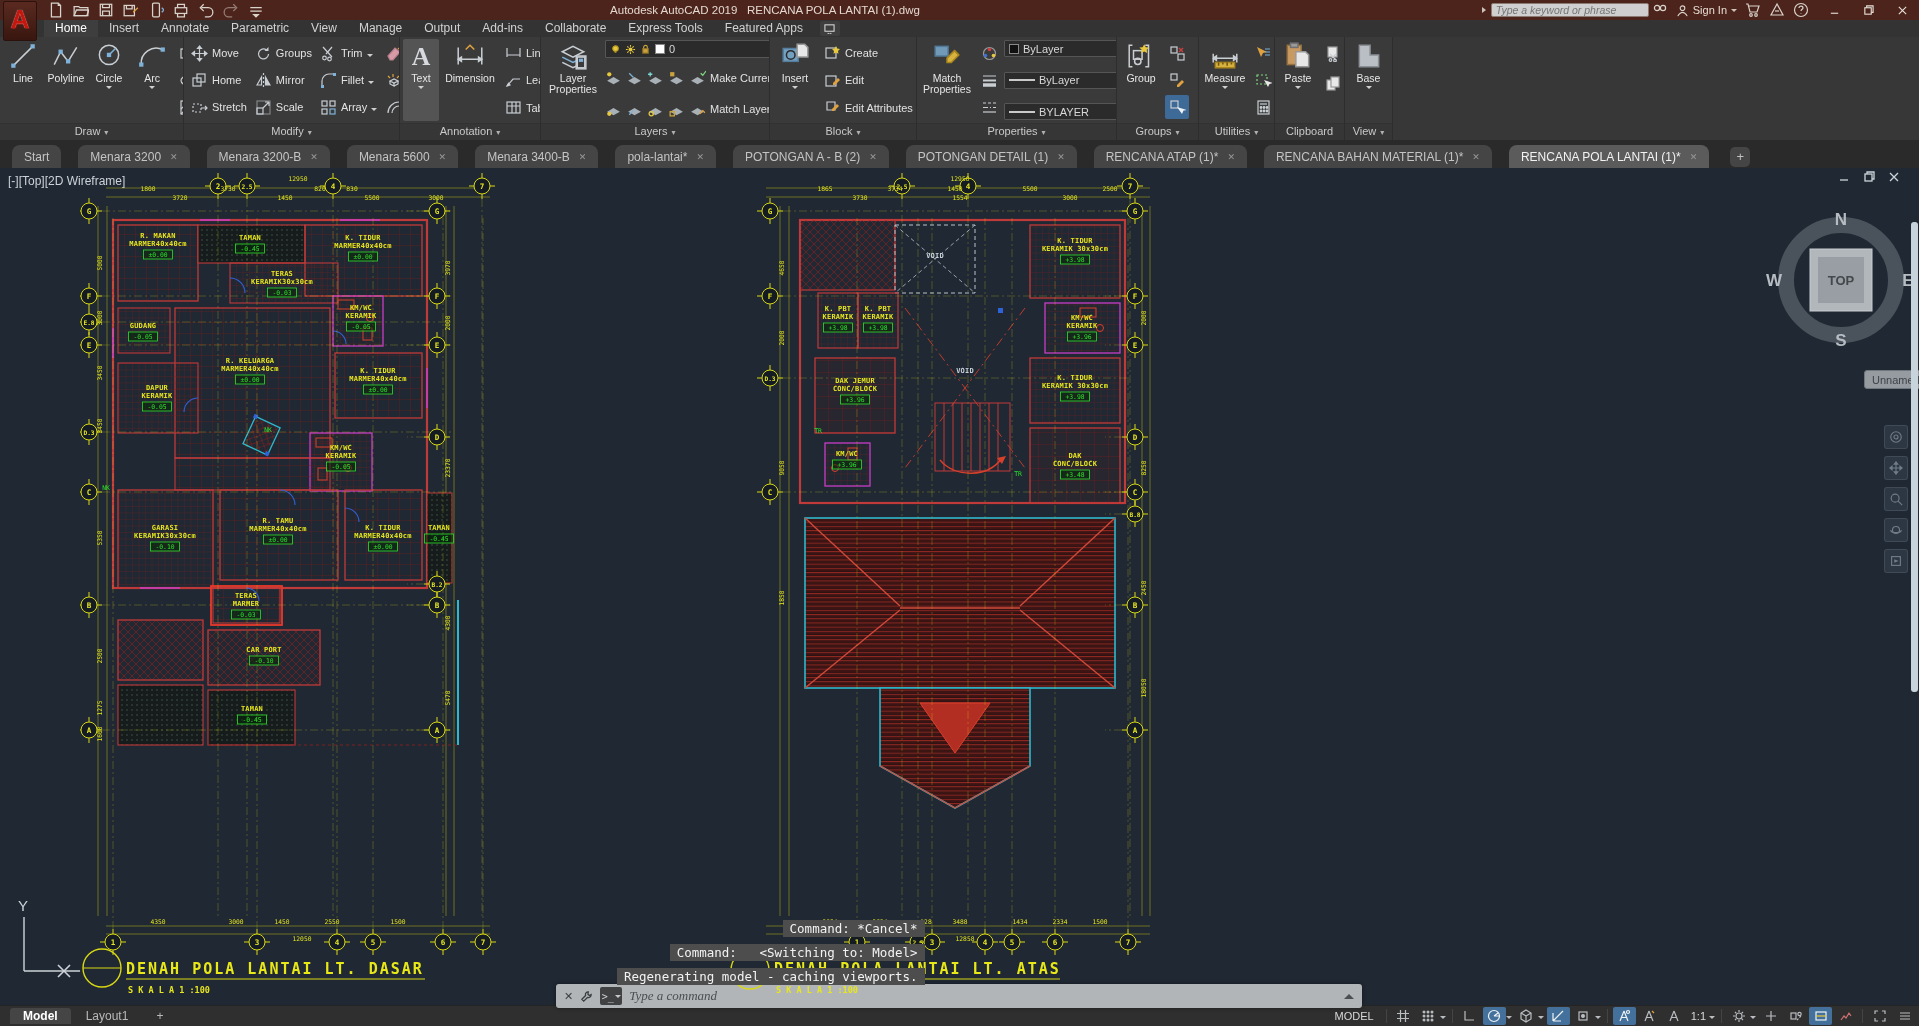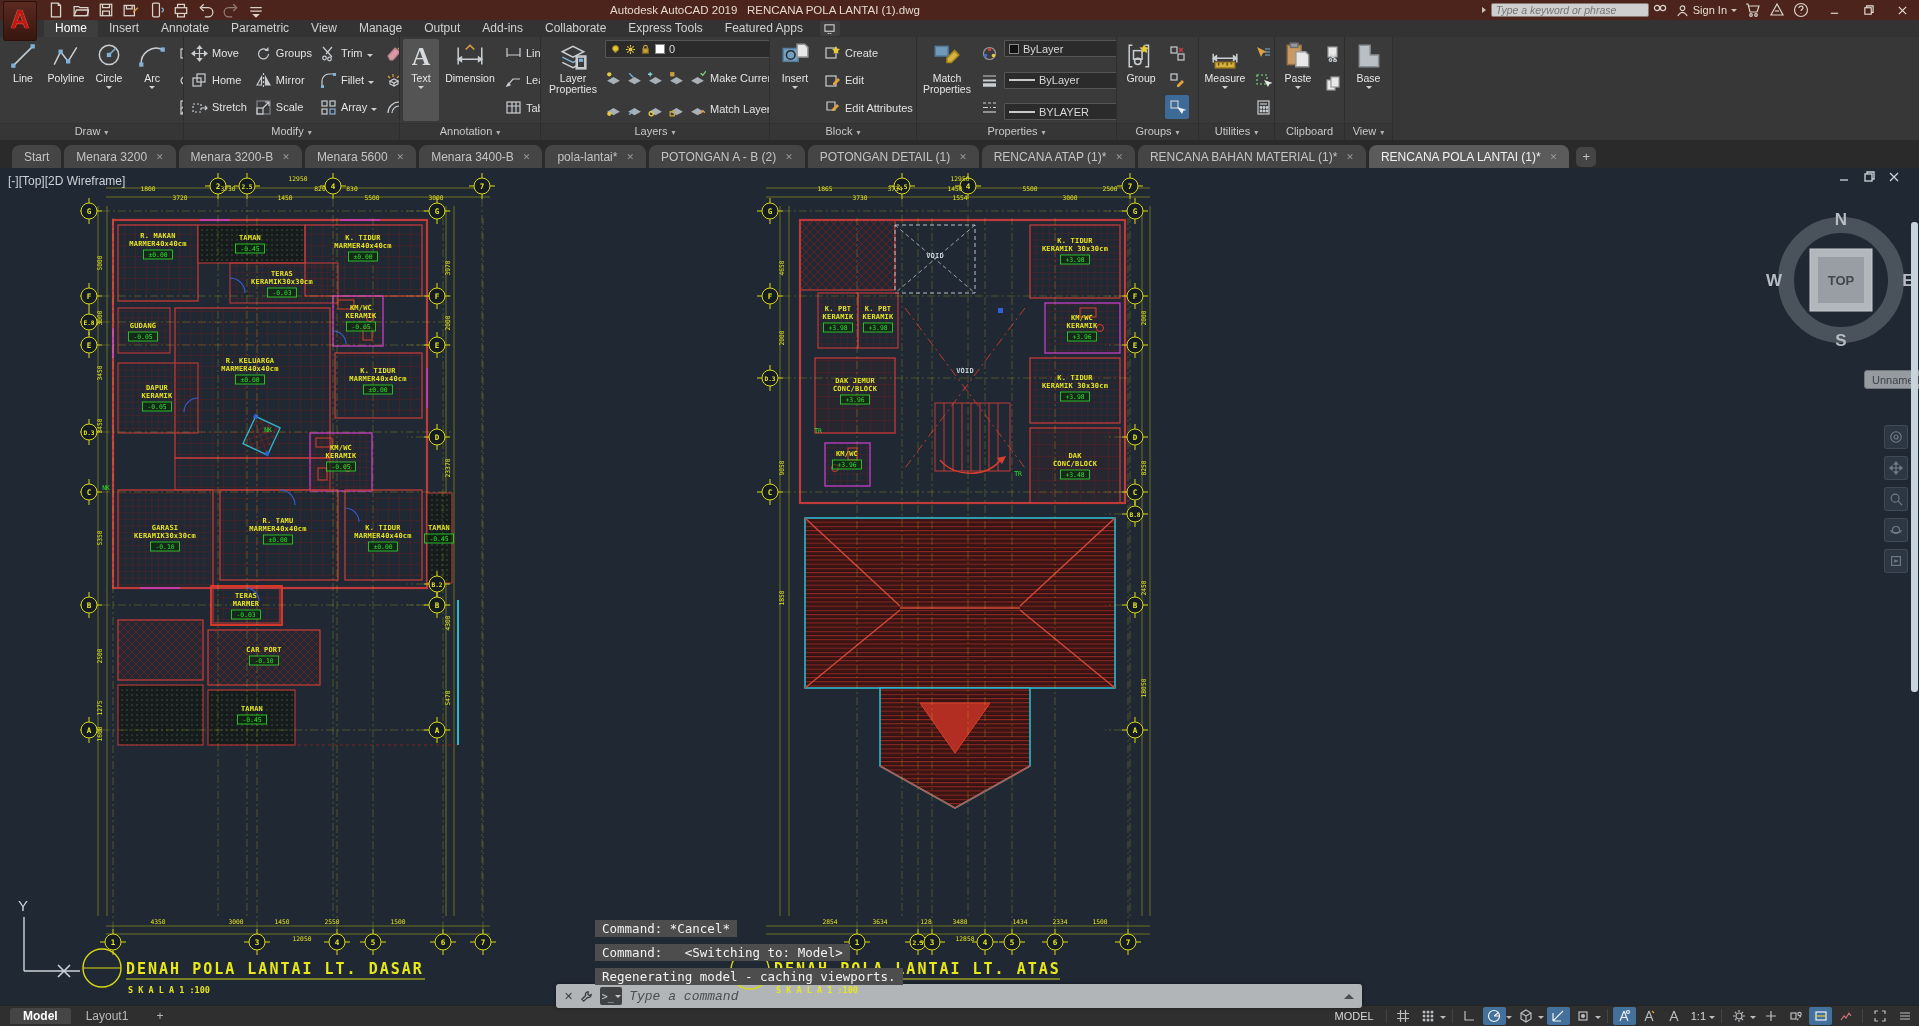--- a/index.html
+++ b/index.html
@@ -51,40 +51,40 @@
   .sbtn.blue{background:#3d6a96}
   .vstack{display:flex;flex-direction:column;justify-content:space-between;padding:1px 0}
   .combo{width:178px;height:18px;background:#2b2b2b;border:1px solid #565656;color:#d8d8d8;font-size:11px;display:flex;align-items:center;gap:4px;padding:0 4px;border-radius:1px}
   .combo .flex1{flex:1}
   .combosm{width:148px;height:17px}
   .sw{width:10px;height:10px;background:#fff;border:1px solid #888;flex:none}
   .swb{background:#111}
   .lineglyph{width:26px;height:2px;background:#c9c9c9;flex:none}
   
   .doctabs{position:absolute;top:140px;left:0;right:0;height:28px;background:#2a2a2a;display:flex;align-items:flex-end;padding-left:12px}
-  .dtab{height:23px;background:#454545;border-radius:8px 8px 0 0;margin-right:3px;padding:0 12px;font-size:12px;color:#c4c4c4;display:flex;align-items:center;gap:9px;white-space:nowrap}
+  .dtab{height:23px;background:#454545;border-radius:8px 8px 0 0;margin-right:17px;padding:0 12px;font-size:12px;color:#c4c4c4;display:flex;align-items:center;gap:9px;white-space:nowrap}
   .dtab.active{background:#5b5b5b;color:#f2f2f2}
   .dx{font-size:9px;color:#989898}
   .dplus{width:20px;height:20px;background:#454545;border-radius:5px;color:#c2c2c2;text-align:center;line-height:19px;margin:0 0 1px 4px;font-size:13px}
   
   .vplabel{position:absolute;left:8px;top:174px;font-size:12px;color:#ccd2d8;z-index:2}
   .vpctrls{position:absolute;left:1838px;top:171px;display:flex;gap:13px;z-index:2}
   .vpctrls svg{width:12px;height:12px;stroke:#ccd4da;fill:none;stroke-width:1.3}
   .navstrip{position:absolute;left:1911px;top:222px;width:7px;height:470px;background:#c7d4db;border-radius:3px;z-index:2}
   .navicons{position:absolute;left:1884px;top:425px;display:flex;flex-direction:column;gap:7px;z-index:2;opacity:.75}
   .navicons .nvi{width:24px;height:24px;background:rgba(62,74,86,.6);border:1px solid rgba(120,135,150,.35);border-radius:3px;display:flex;align-items:center;justify-content:center}
   .navicons svg{width:14px;height:14px;stroke:#8b99a6;fill:none;stroke-width:1.3}
-  .chips{position:absolute;left:595px;top:920px;z-index:5;display:flex;flex-direction:column;align-items:flex-start;gap:7px}
+  .chips{position:absolute;left:617px;top:920px;z-index:5;display:flex;flex-direction:column;align-items:flex-end;gap:7px}
   .chip{background:#4d4d4d;color:#f2f2f2;font-family:"DejaVu Sans Mono",monospace;font-size:12.5px;padding:1px 7px;white-space:pre}
   .cmdbar{position:absolute;left:556px;top:984px;width:806px;height:24px;background:rgba(197,200,203,.88);border-radius:3px;display:flex;align-items:center;gap:7px;padding:0 8px;z-index:3;box-shadow:0 0 4px rgba(0,0,0,.4)}
   .cmdx{color:#3b3d3f;font-size:11px}
   .cmdbar svg.wrench{width:13px;height:13px;stroke:#3b3d3f;fill:none;stroke-width:1.4}
   .prompt{width:22px;height:18px;background:#3f4142;border-radius:2px;color:#d3d7da;font-family:"DejaVu Sans Mono",monospace;font-size:10px;display:flex;align-items:center;justify-content:center;gap:1px}
   .prompt .pdn{width:0;height:0;border:3px solid transparent;border-top-color:#c9c9c9;margin-top:3px}
-  .cmdinput{flex:1;font-style:italic;font-size:13px;color:#4c4e50;font-family:Liberation Mono, monospace}
+  .cmdinput{flex:1;font-style:italic;font-size:13px;color:#4c4e50;font-family:Liberation Serif, serif}
   .cmdup{width:0;height:0;border:5px solid transparent;border-bottom-color:#4c4e50;margin-bottom:4px}
   
   .statusbar{position:absolute;bottom:0;left:0;right:0;height:21px;background:#2f2f2f;display:flex;align-items:center;border-top:1px solid #242424}
   .ltabs{display:flex;align-items:center;margin-left:10px;gap:2px}
   .ltab{font-size:12px;color:#b9b9b9;padding:1px 13px;border-radius:3px 3px 0 0}
   .ltab.active{background:#454545;color:#fff;font-weight:bold}
   .sbright{position:absolute;right:3px;display:flex;align-items:center;gap:2px}
   .sbtxt{font-size:11px;color:#d8d8d8;padding:0 7px}
   .sbi{width:23px;height:18px;display:flex;align-items:center;justify-content:center;border-radius:2px}
   .sbi svg{width:14px;height:14px;stroke:#b9bdc1;fill:none;stroke-width:1.2}

